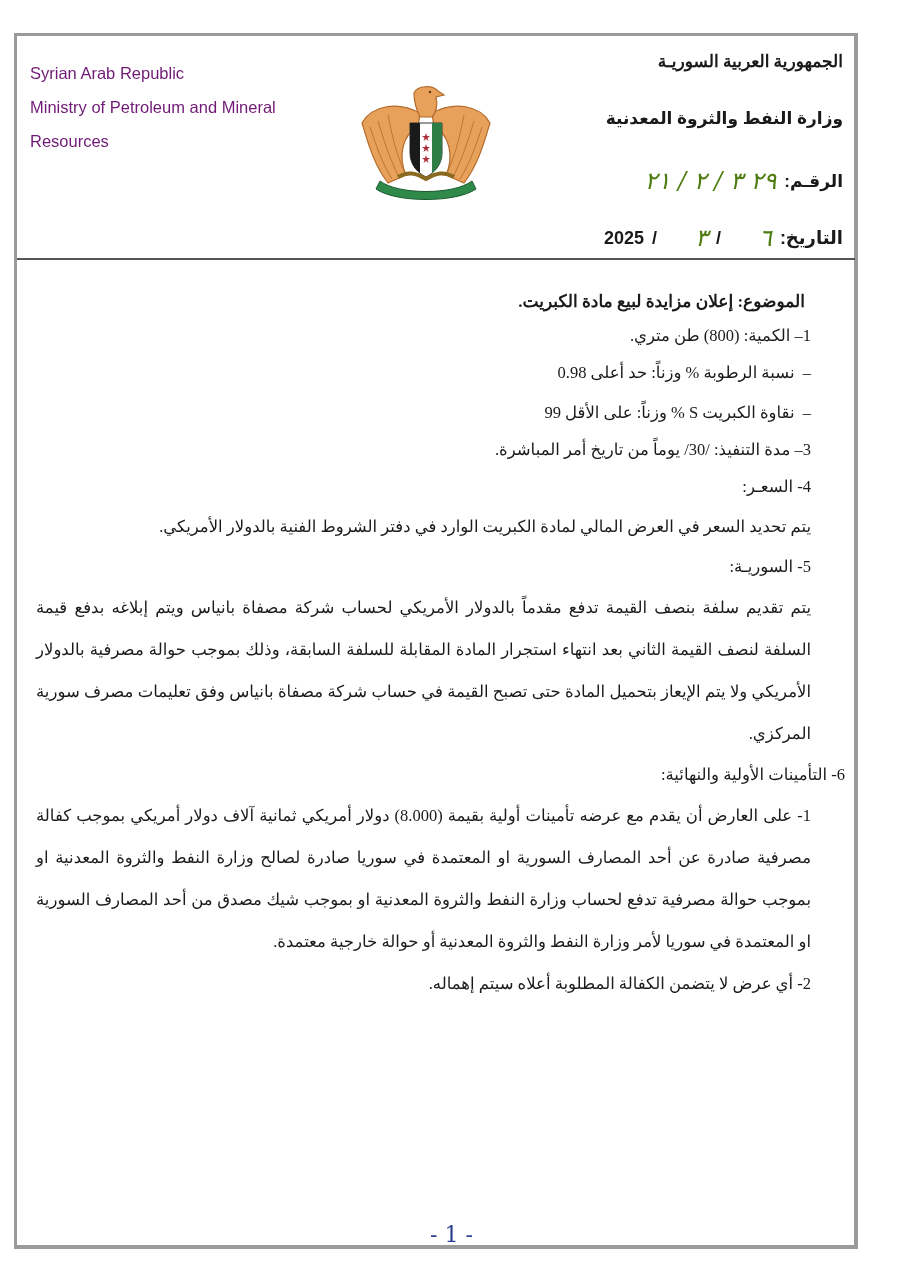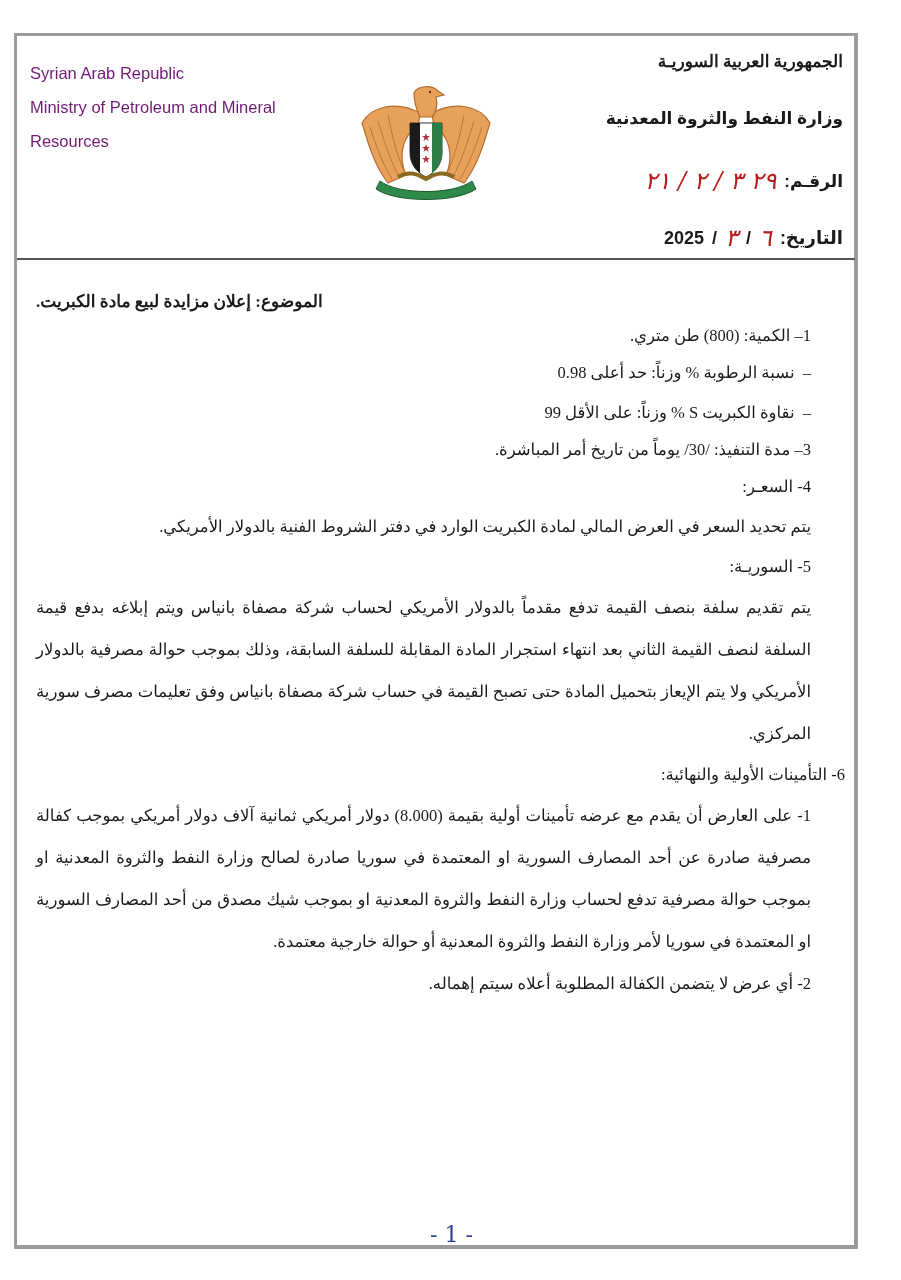--- a/index.html
+++ b/index.html
@@ -17,27 +17,27 @@
     .header-rule {
       position: absolute; left: 17px; top: 258px; width: 838px; height: 2px; background: #555;
     }
     .en { position: absolute; left: 30px; font-size: 16.5px; color: #701a75; }
     .en.l1 { top: 64px; } .en.l2 { top: 98px; } .en.l3 { top: 132px; }
     .emblem { position: absolute; left: 358px; top: 83px; width: 136px; height: 120px; }
     .ar { direction: rtl; unicode-bidi: isolate; position: absolute; right: 58px; font-weight: bold; font-size: 17px; }
     .ar.h1 { top: 51px; font-family: Liberation Serif, serif; } .ar.h2 { top: 108px; }
     .ar.ref { top: 167px; display: flex; align-items: center; gap: 8px; }
     .ar.date { top: 224px; display: flex; align-items: center; gap: 8px; font-size: 18px; }
-    .hand { font-family: "DejaVu Serif", serif; color: #b91c1c; font-weight: normal; font-size: 24px; font-style: italic; letter-spacing: 6px; }
+    .hand { font-family: "DejaVu Serif", serif; color: #4d7c0f; font-weight: normal; font-size: 24px; font-style: italic; letter-spacing: 6px; margin-left: 30px; }
     .body-text {
       position: absolute; left: 36px; right: 56px; top: 285px;
       direction: rtl; font-family: "Liberation Serif", "DejaVu Serif", serif;
       font-size: 16.5px; line-height: 34px; text-align: justify;
     }
-    .subject { text-align: left; font-weight: bold; font-size: 17px; margin-right: 40px; }
+    .subject { text-align: right; font-weight: bold; font-size: 17px; margin-right: 40px; }
     .para { text-align: justify; text-align-last: right; }
     .item { padding-right: 0; }
     .item b { font-weight: normal; }
     .sub { padding-right: 28px; line-height: 40px; }
     .indent { padding-right: 34px; }
     .indent-list { padding-right: 34px; line-height: 42px; }
     .page-num {
       position: absolute; top: 1222px; left: 430px; font-size: 22px;
       color: #2a3f8f; font-family: "DejaVu Serif", serif;
     }

